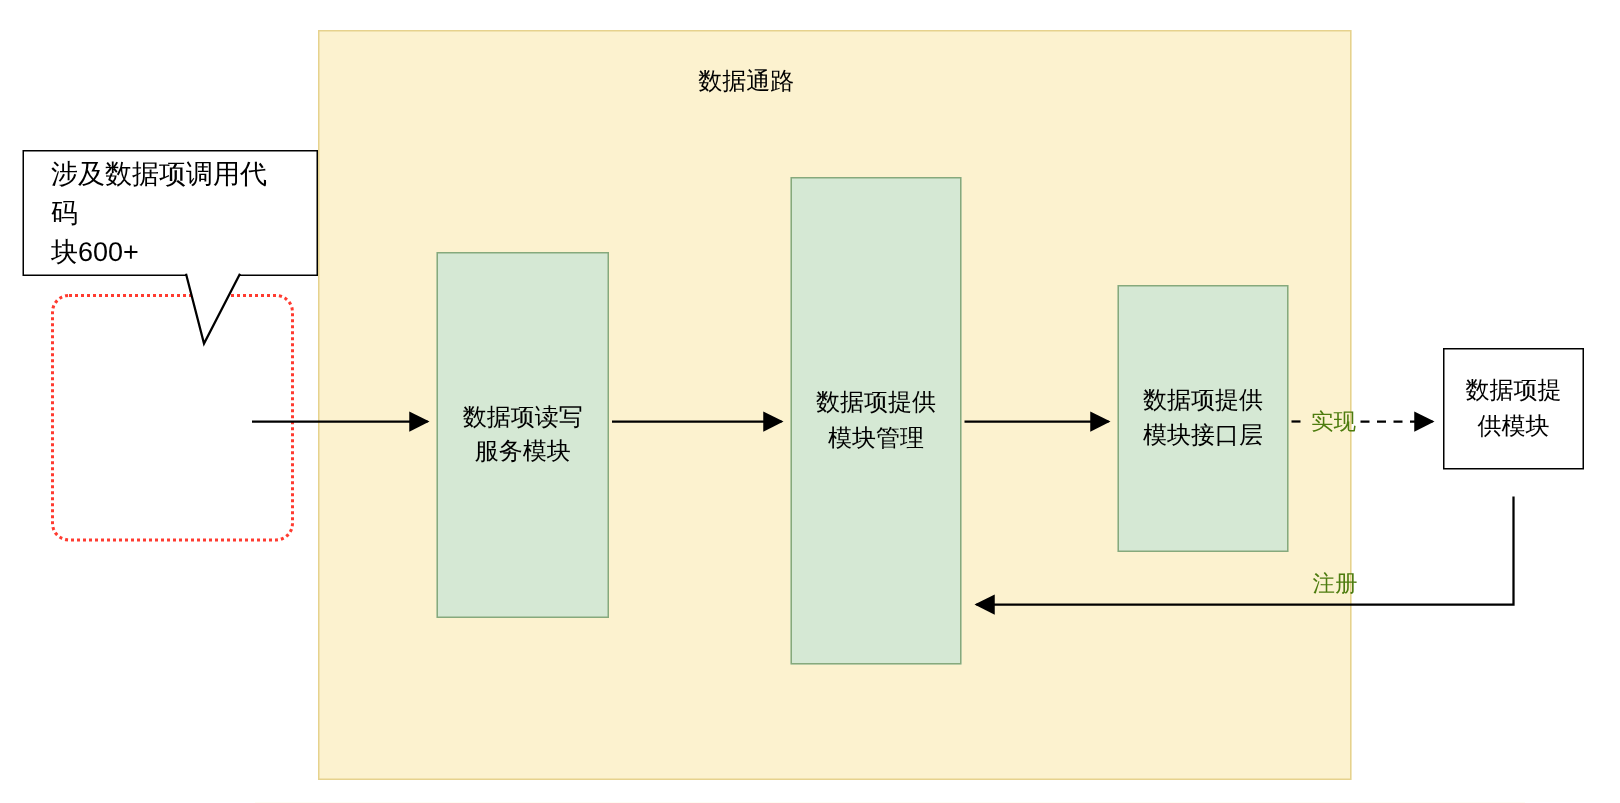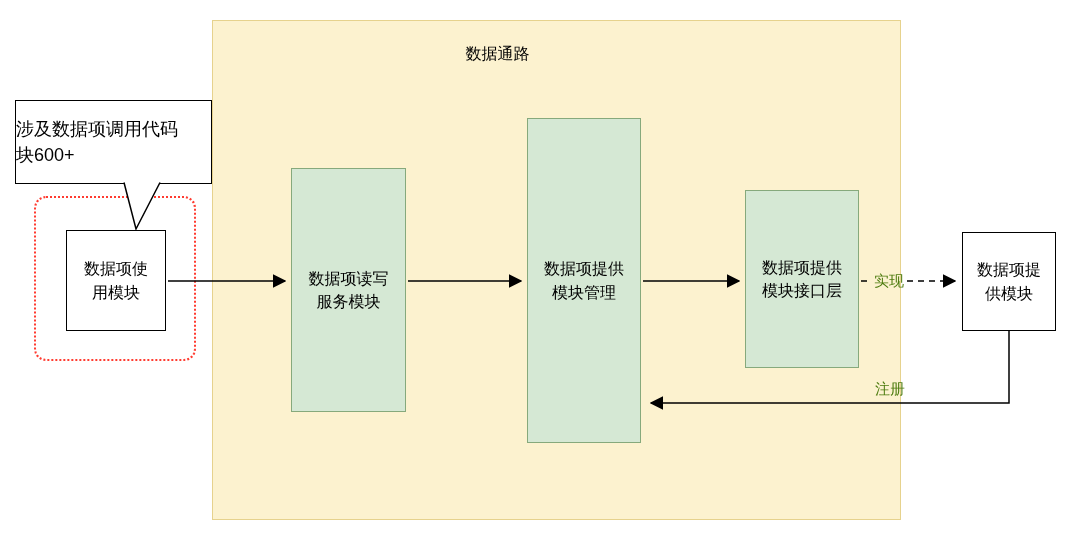--- a/index.html
+++ b/index.html
@@ -62,32 +62,32 @@
   
   .callout {
     position: absolute;
     left: 15px; top: 100px;
     width: 197px; height: 84px;
     background: #ffffff;
     border: 1.5px solid #000000;
     display: flex;
     align-items: center;
     justify-content: flex-start;
-    padding: 0 0;
+    padding: 0 18px;
     text-align: left;
     white-space: pre-line;
     font-size: 18px;
     line-height: 1.45;
   }
   
   .node-usage     { left: 66px;  top: 230px; width: 100px; height: 101px; }
   .node-rw        { left: 291px; top: 168px; width: 115px; height: 244px; }
   .node-mgmt      { left: 527px; top: 118px; width: 114px; height: 325px; }
   .node-iface     { left: 745px; top: 190px; width: 114px; height: 178px; }
-  .node-provider  { left: 962px; top: 232px; width: 94px;  height: 99px; }
+  .node-provider  { left: 962px; top: 232px; width: 94px;  height: 81px; }
   
   .edge-label {
     position: absolute;
     font-size: 15px;
     color: #4d7c0f;
     text-align: center;
   }
   .label-implement { left: 872px; top: 272px; width: 34px; }
   .label-register  { left: 874px; top: 380px; width: 32px; }
   
@@ -101,22 +101,20 @@
 </head>
 <body>
 
 <div class="canvas">
 
   <div class="container-box"></div>
   <div class="container-title">数据通路</div>
 
   <div class="dotted-red"></div>
 
-  <div class="node white-box node-usage">数据项使
-用模块</div>
 
   <div class="node green-box node-rw">数据项读写
 服务模块</div>
 
   <div class="node green-box node-mgmt">数据项提供
 模块管理</div>
 
   <div class="node green-box node-iface">数据项提供
 模块接口层</div>
 

